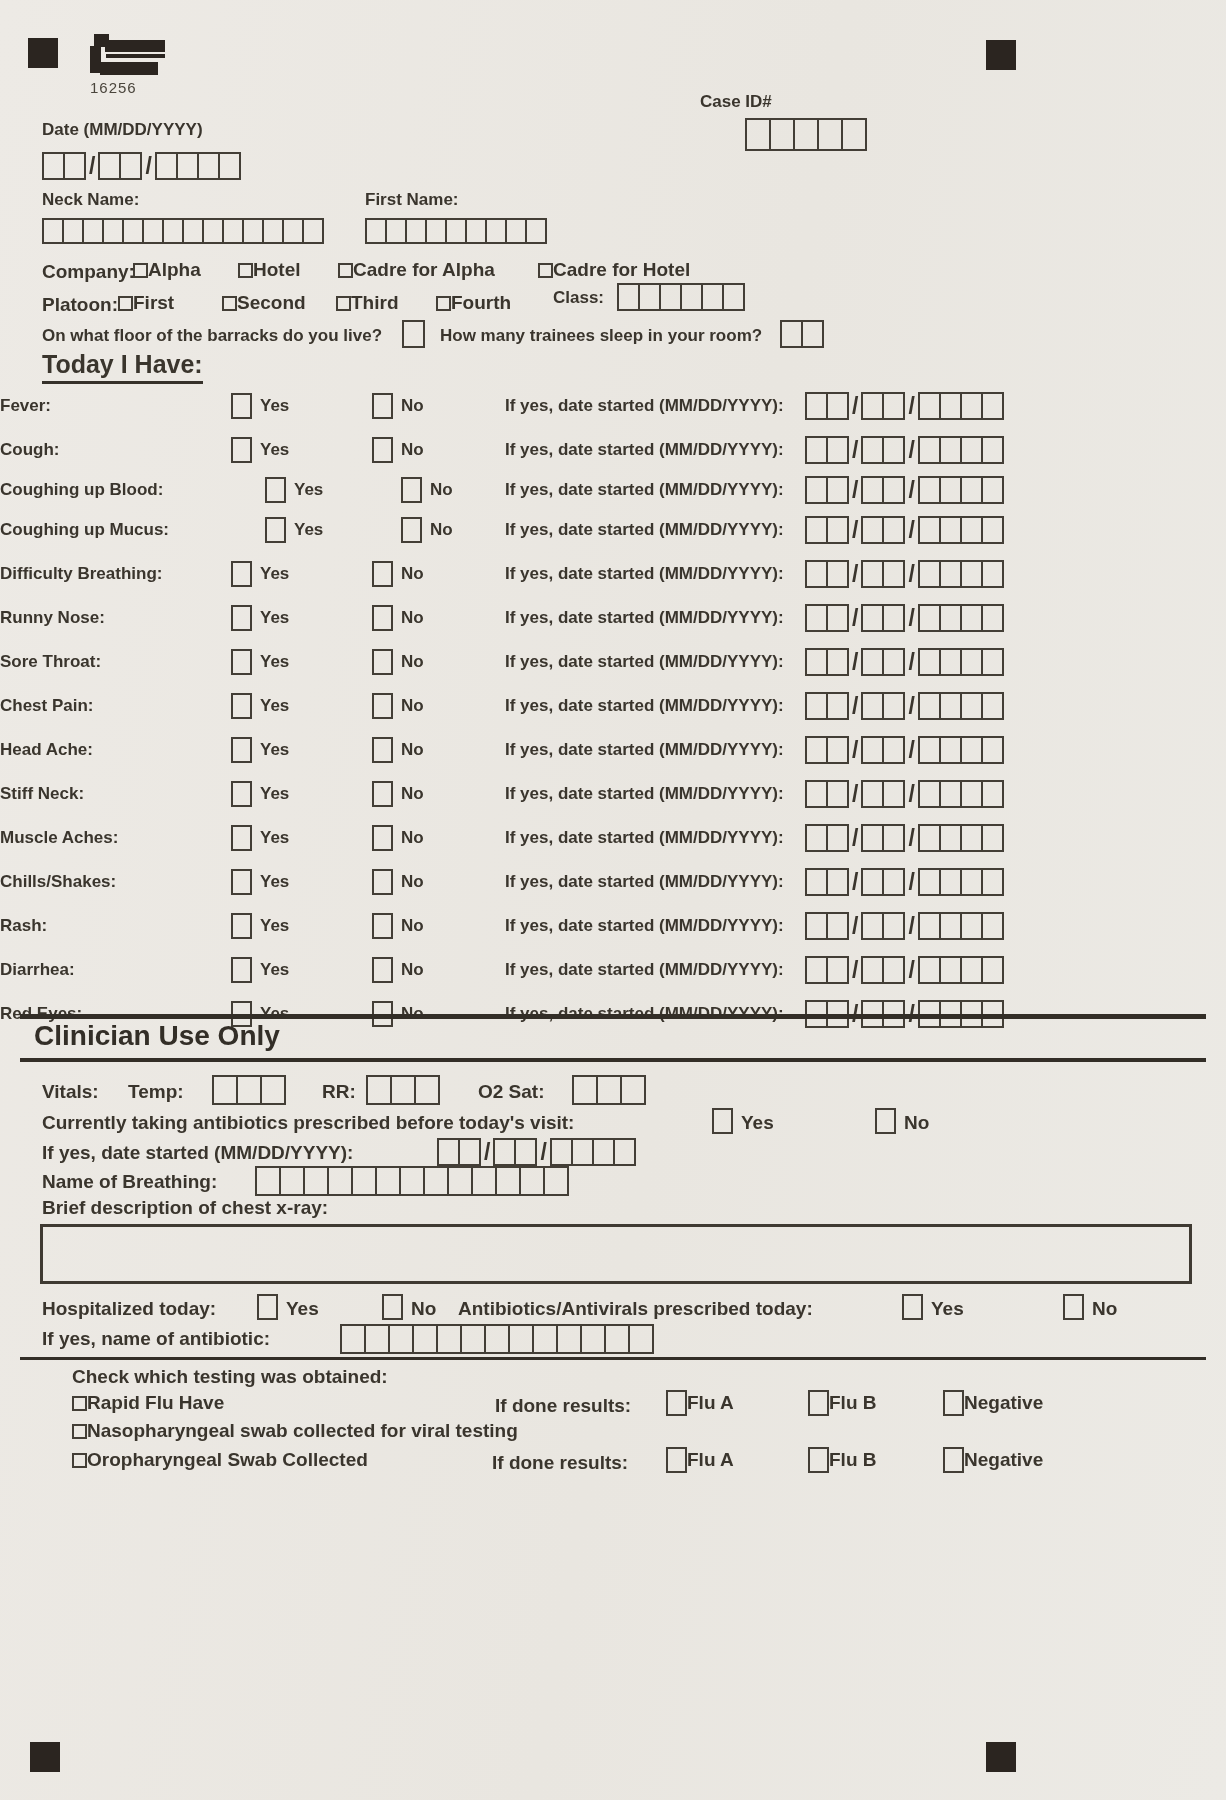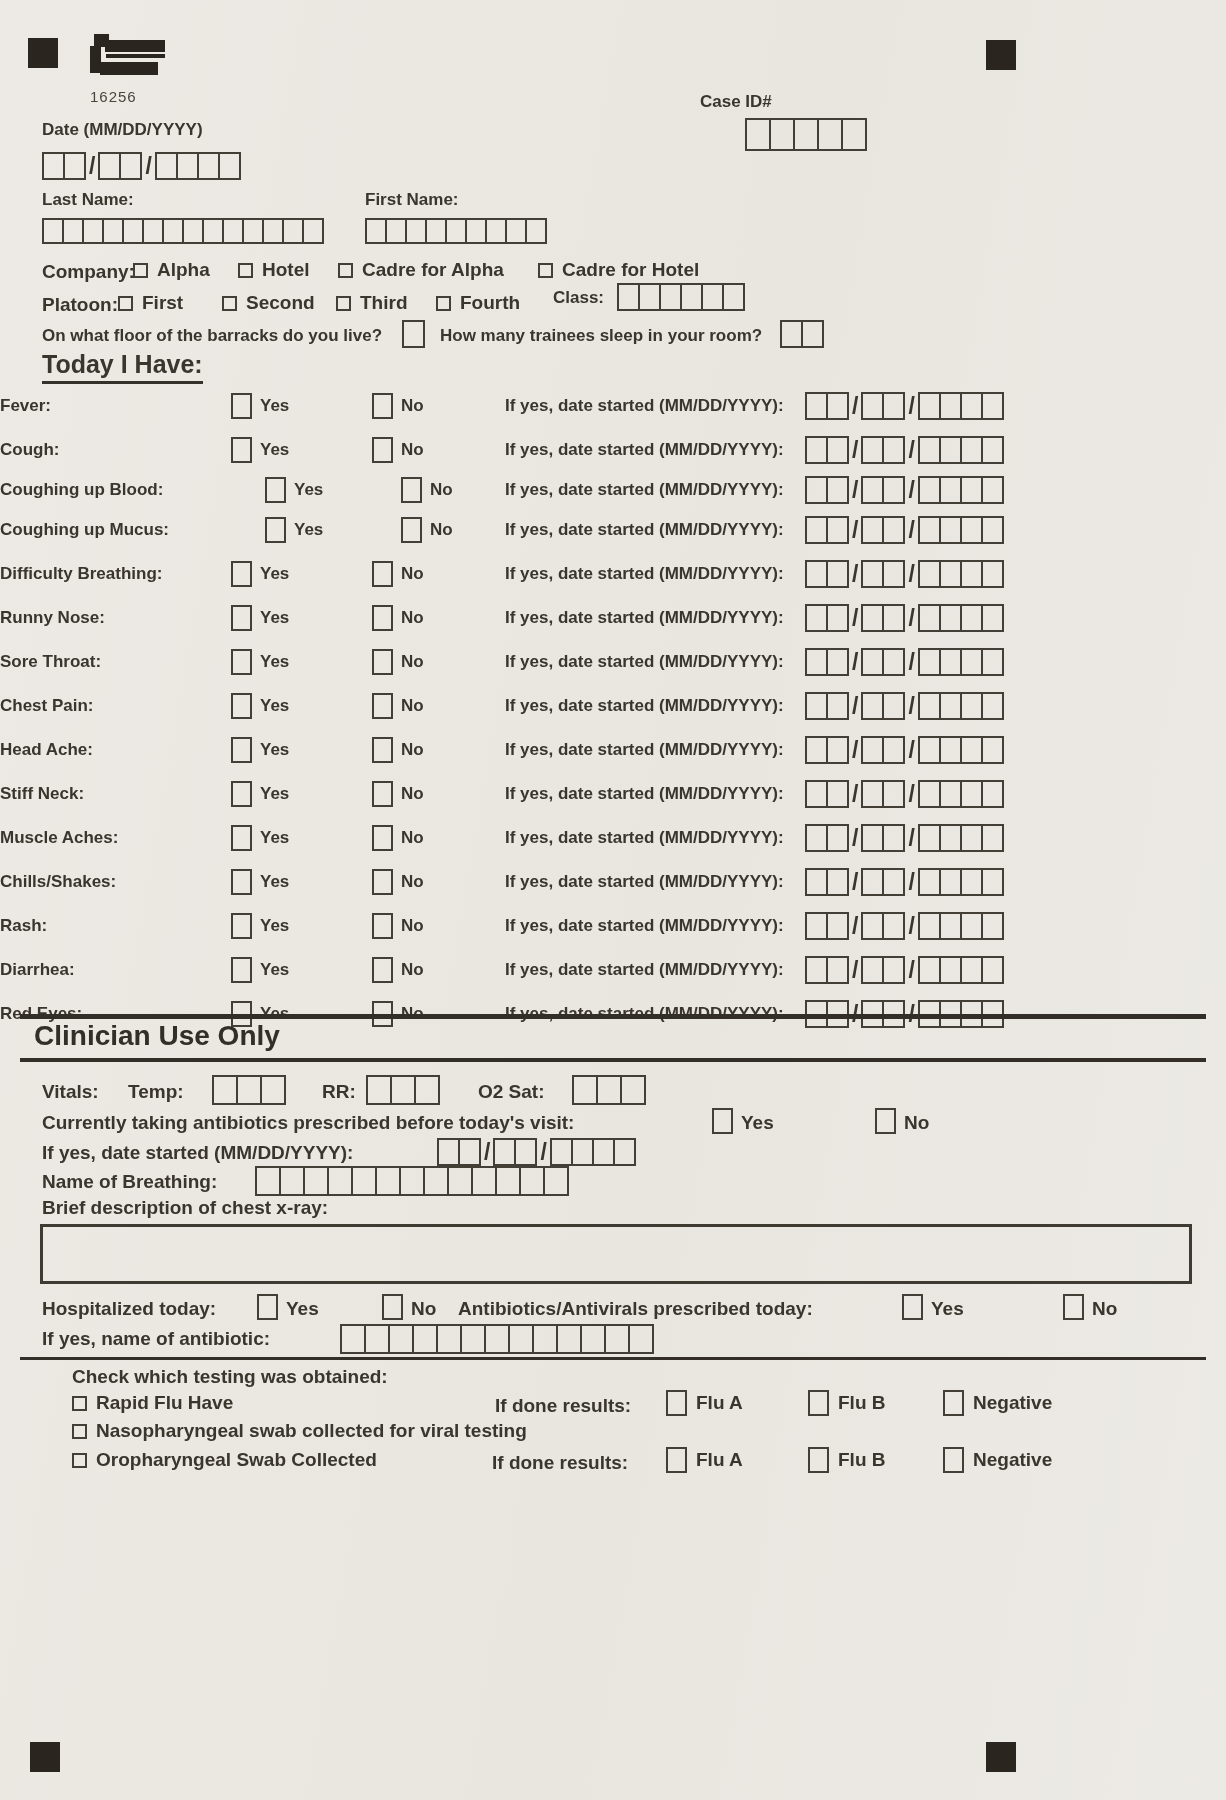--- a/index.html
+++ b/index.html
@@ -24,21 +24,21 @@
   .cell { width:23px; height:28px; border:2px solid #433e36; margin-left:-2px; background:transparent; }
   .cell:first-child { margin-left:0; }
   .cells.nm .cell { width:22px; height:26px; }
   .cells.lg .cell { width:26px; height:33px; }
   .cells.mdc .cell { width:26px; height:30px; }
   .slash { font-weight:bold; font-size:23px; line-height:28px; padding:0 3px; color:#3a352d; }
   .dgroup { display:inline-flex; align-items:center; }
   
   .ckbox { display:inline-block; width:21px; height:26px; border:2px solid #433e36; background:transparent; }
   .sck { display:inline-block; width:15px; height:15px; border:2px solid #433e36; flex:0 0 auto; }
-  .opt { display:flex; align-items:center; gap:9px; }
+  .opt { display:flex; align-items:center; }
   
   .symptoms { position:absolute; left:0; top:392px; width:1226px; }
   .srow { position:relative; height:28px; margin-top:16px; }
   .srow:first-child { margin-top:0; }
   .srow.tight { margin-top:12px; }
   .srow .slabel { position:absolute; left:0; top:4px; width:225px; text-align:left; }
   .srow .ybox { position:absolute; left:231px; top:1px; }
   .srow .ytxt { position:absolute; left:260px; top:4px; }
   .srow .nbox { position:absolute; left:372px; top:1px; }
   .srow .ntxt { position:absolute; left:401px; top:4px; }
@@ -61,21 +61,21 @@
 
 <div class="abs" style="left:86px;top:32px">
   <svg width="84" height="54" viewBox="0 0 84 54">
     <rect x="8" y="2" width="15" height="13" fill="#2b2520"></rect>
     <rect x="19" y="8" width="60" height="12" fill="#2b2520"></rect>
     <rect x="4" y="14" width="11" height="27" fill="#2b2520"></rect>
     <rect x="20" y="22" width="59" height="4" fill="#2b2520"></rect>
     <rect x="14" y="30" width="58" height="13" fill="#2b2520"></rect>
   </svg>
 </div>
-<div class="abs formnum" style="left:90px;top:88px">16256</div>
+<div class="abs formnum" style="left:90px;top:79px">16256</div>
 
 <div class="abs lbl" style="left:700px;top:92px">Case ID#</div>
 <div class="abs" style="left:745px;top:118px">
   <span class="cells lg">
       <span class="cell"></span>
       <span class="cell"></span>
       <span class="cell"></span>
       <span class="cell"></span>
       <span class="cell"></span>
     </span>
@@ -94,21 +94,21 @@
     </span>
   <span class="slash">/</span>
   <span class="cells">
       <span class="cell"></span>
       <span class="cell"></span>
       <span class="cell"></span>
       <span class="cell"></span>
     </span>
 </div>
 
-<div class="abs lbl" style="left:42px;top:190px">Last Name:</div>
+<div class="abs lbl" style="left:42px;top:190px">Neck Name:</div>
 <div class="abs lbl" style="left:365px;top:190px">First Name:</div>
 <div class="abs" style="left:42px;top:218px">
   <span class="cells nm">
       <span class="cell"></span>
       <span class="cell"></span>
       <span class="cell"></span>
       <span class="cell"></span>
       <span class="cell"></span>
       <span class="cell"></span>
       <span class="cell"></span>

